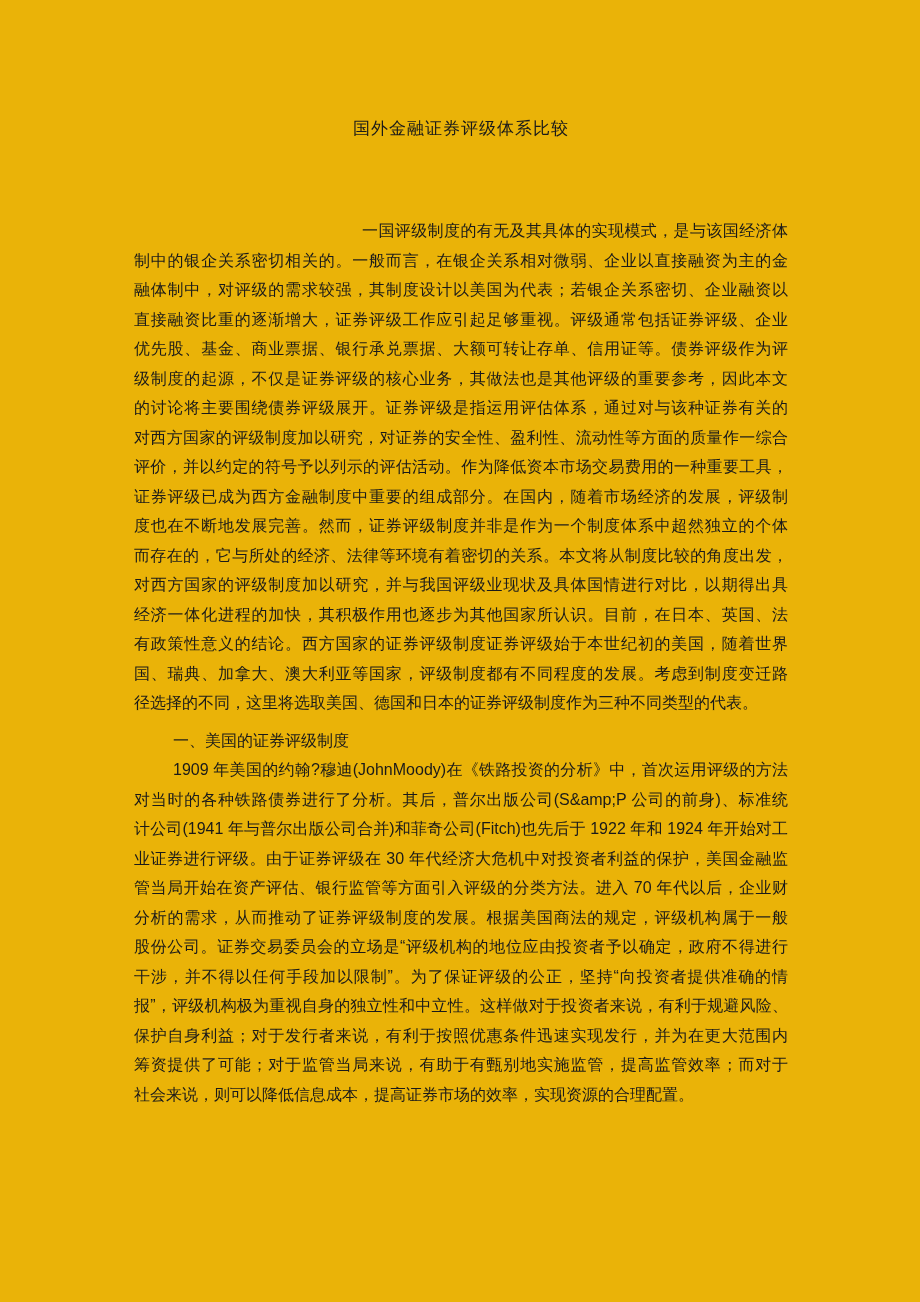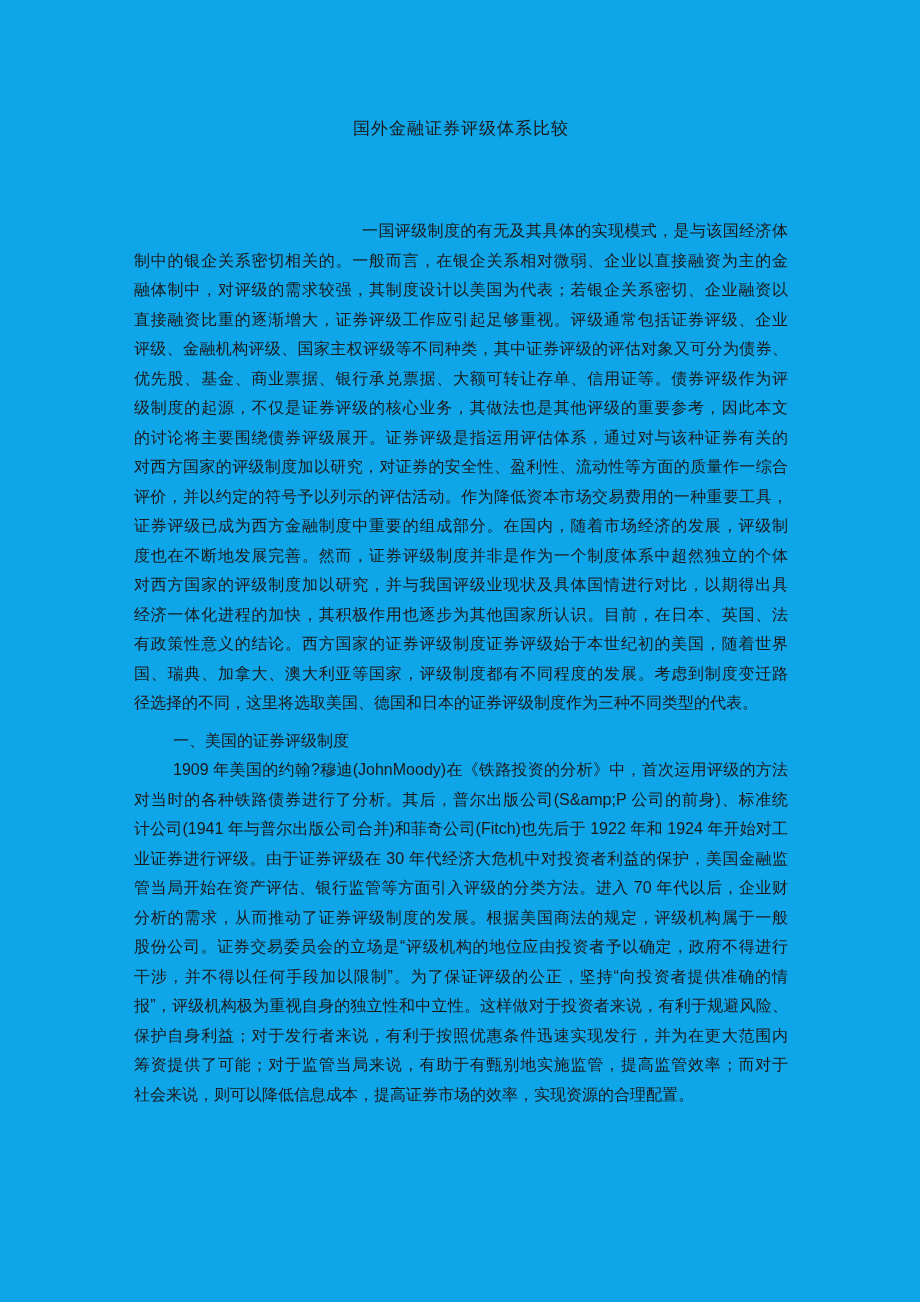--- a/index.html
+++ b/index.html
@@ -10,21 +10,21 @@
   body {
     width: 920px;
     height: 1302px;
     overflow: hidden;
     font-family: "Liberation Sans", serif;
     color: #1a1a1a;
   }
   .page {
     width: 920px;
     height: 1302px;
-    background: #0ea5e9;
+    background: #eab308;
     box-sizing: border-box;
     padding: 0 132px 0 134px;
   }
   .doc-title {
     margin: 0;
     padding-top: 116px;
     font-size: 17px;
     font-weight: normal;
     line-height: 26px;
     text-align: center;
@@ -61,28 +61,28 @@
 <body>
 
 <div class="page">
   <h1 class="doc-title">国外金融证券评级体系比较</h1>
 
   <div class="para para-1">
       <div class="line">一国评级制度的有无及其具体的实现模式，是与该国经济体</div>
       <div class="line">制中的银企关系密切相关的。一般而言，在银企关系相对微弱、企业以直接融资为主的金</div>
       <div class="line">融体制中，对评级的需求较强，其制度设计以美国为代表；若银企关系密切、企业融资以</div>
       <div class="line">直接融资比重的逐渐增大，证券评级工作应引起足够重视。评级通常包括证券评级、企业</div>
-      <div class="line">评级、金融机构评级、国家主权评级等不同种类，其中证券评级的评估对象又可分为债券、</div>
       <div class="line">优先股、基金、商业票据、银行承兑票据、大额可转让存单、信用证等。债券评级作为评</div>
       <div class="line">级制度的起源，不仅是证券评级的核心业务，其做法也是其他评级的重要参考，因此本文</div>
       <div class="line">的讨论将主要围绕债券评级展开。证券评级是指运用评估体系，通过对与该种证券有关的</div>
       <div class="line">对西方国家的评级制度加以研究，对证券的安全性、盈利性、流动性等方面的质量作一综合</div>
       <div class="line">评价，并以约定的符号予以列示的评估活动。作为降低资本市场交易费用的一种重要工具，</div>
       <div class="line">证券评级已成为西方金融制度中重要的组成部分。在国内，随着市场经济的发展，评级制</div>
       <div class="line">度也在不断地发展完善。然而，证券评级制度并非是作为一个制度体系中超然独立的个体</div>
+      <div class="line">而存在的，它与所处的经济、法律等环境有着密切的关系。本文将从制度比较的角度出发，</div>
       <div class="line">对西方国家的评级制度加以研究，并与我国评级业现状及具体国情进行对比，以期得出具</div>
       <div class="line">经济一体化进程的加快，其积极作用也逐步为其他国家所认识。目前，在日本、英国、法</div>
       <div class="line">有政策性意义的结论。西方国家的证券评级制度证券评级始于本世纪初的美国，随着世界</div>
       <div class="line">国、瑞典、加拿大、澳大利亚等国家，评级制度都有不同程度的发展。考虑到制度变迁路</div>
       <div class="line last">径选择的不同，这里将选取美国、德国和日本的证券评级制度作为三种不同类型的代表。</div>
     </div>
 
   <h2 class="section-heading">一、美国的证券评级制度</h2>
 
   <div class="para para-2">

